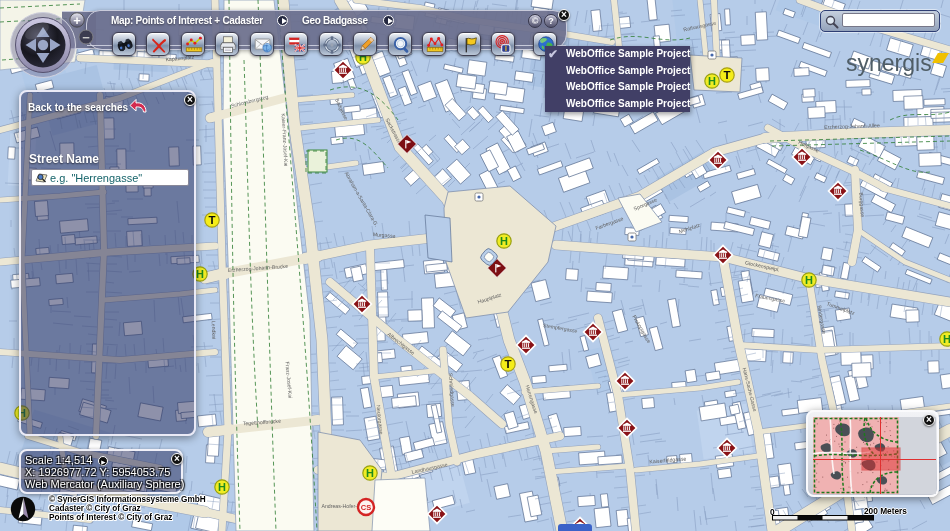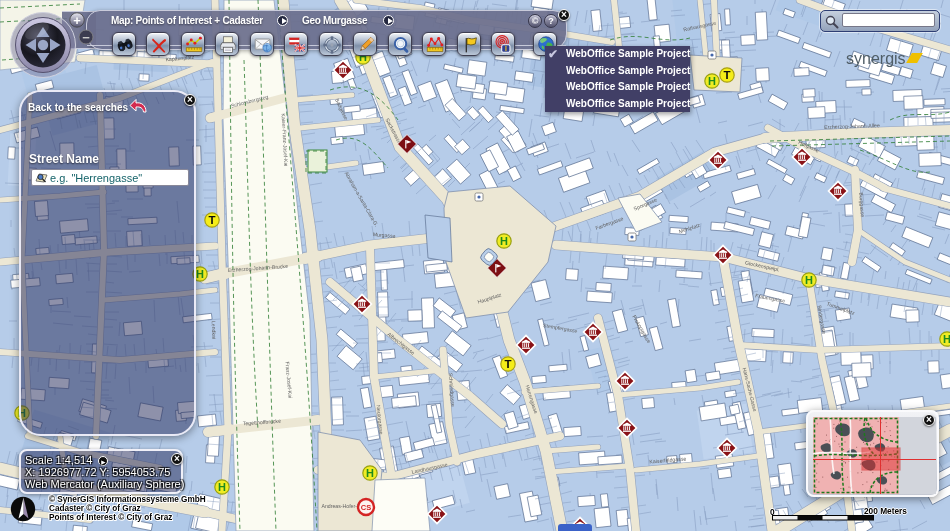--- a/index.html
+++ b/index.html
@@ -13,23 +13,23 @@
 .xclose::after{content:"\d7";position:absolute;left:0;top:-1.5px;width:100%;text-align:center;color:#fff;font-size:10px;font-weight:bold}
 .tb{position:absolute;top:32px;width:24px;height:24px;border-radius:6px;border:1px solid #3e3e50;background:linear-gradient(#f2f5f9,#a0aec3 45%,#7f90a9 58%,#bcc8d8);box-shadow:inset 0 1px 1px #fff,0 1px 3px rgba(0,0,0,0.45)}
 .tb svg{position:absolute;left:1px;top:1px;width:22px;height:22px}
 .compass{position:absolute;left:0;top:0}
 .conn{position:absolute;left:62px;top:11px;width:34px;height:38px;background:rgba(106,110,140,0.92);border-top:1px solid #c9cbdb;border-bottom:1px solid #c9cbdb}
 .drop{position:absolute;left:545px;top:46px;width:145px;height:66px;background:#413f66;box-shadow:1px 2px 5px rgba(0,0,0,0.4)}
 .drow{position:relative;height:16.5px;line-height:16.5px;padding-left:21px;color:#fff;font-size:10px;font-weight:bold;white-space:nowrap}
 .chk{position:absolute;left:3px;top:0;color:#c8c8e0;font-size:12px}
 .searchbox{position:absolute;left:820px;top:10px;width:120px;height:22px;border-radius:5px;background:linear-gradient(#c6d0de,#93a2bb);border:1.5px solid #2e3e74;box-shadow:0 0 0 1px rgba(255,255,255,0.5)}
 .sinput{position:absolute;left:21px;top:2px;width:93px;height:14px;background:#fff;border:1px solid #778;border-radius:2px}
-.logo{position:absolute;left:846px;top:50px;font-size:16px;color:#4f5d66;letter-spacing:0px}
+.logo{position:absolute;left:846px;top:50px;font-size:23px;color:#4f5d66;letter-spacing:0px}
 .slash{position:absolute;right:-14px;top:3px;width:11px;height:10px;background:#f0c000;transform:skewX(-30deg)}
-.panel{position:absolute;left:19px;top:90px;width:177px;height:346px;background:rgba(38,44,92,0.52);border:2px solid #eaeaf6;border-radius:22px;box-shadow:0 2px 8px rgba(0,0,0,0.4)}
+.panel{position:absolute;left:19px;top:90px;width:177px;height:346px;background:rgba(38,44,92,0.52);border:2px solid #eaeaf6;border-radius:8px;box-shadow:0 2px 8px rgba(0,0,0,0.4)}
 .backrow{position:absolute;left:7px;top:10px;width:160px;color:#fff;font-size:10px;font-weight:bold;text-shadow:0 1px 2px rgba(0,0,0,0.6)}
 .ashead{position:absolute;left:7px;top:27px;width:163px;height:23px;background:#181c50;border:2px solid #eef;border-radius:6px;color:#fff;font-size:12.5px;font-weight:bold;padding-left:8px;line-height:19px}
 .slabel{position:absolute;left:8px;top:60px;color:#fff;font-size:12px;font-weight:bold;text-shadow:0 1px 2px rgba(0,0,0,0.6)}
 .sfield{position:absolute;left:10px;top:77px;width:158px;height:17px;background:#fff;border:1px solid #889;border-radius:2px}
 .sfield span{position:absolute;left:18px;top:2px;font-size:11px;color:#16646a}
 .scalepanel{position:absolute;left:19px;top:449px;width:164px;height:45px;background:rgba(38,44,92,0.52);border:2px solid #f0f0f8;border-radius:8px;box-shadow:0 1px 4px rgba(0,0,0,0.4)}
 .sprow{position:relative;padding-left:4px;height:12px;line-height:12.3px;color:#fff;font-size:11px;font-weight:normal;white-space:nowrap;text-shadow:-1px -1px 1px rgba(0,0,0,0.8),1px -1px 1px rgba(0,0,0,0.8),-1px 1px 1px rgba(0,0,0,0.8),1px 1px 1px rgba(0,0,0,0.8)}
 .pbtn{display:inline-block;width:10px;height:10px;border-radius:50%;background:#111;border:1px solid #fff;color:#fff;font-size:5.5px;text-align:center;line-height:10px;vertical-align:0.5px}
 .north{position:absolute;left:10px;top:496px}
 .copyr{position:absolute;left:49px;top:495px;font-size:8.2px;font-weight:bold;color:#000;line-height:9.2px;white-space:nowrap;text-shadow:1px 0 0 #fff,-1px 0 0 #fff,0 1px 0 #fff,0 -1px 0 #fff,1px 1px 0 #fff,-1px -1px 0 #fff}
@@ -2366,21 +2366,21 @@
       <rect x="485" y="253" width="8" height="8" rx="2.5" fill="#fdfdf6" stroke="#5e7294" stroke-width="0.6"></rect>
     </g>
     <polygon points="425,215 450,218 452,262 428,258" fill="#b6cce9" stroke="#5e7294" stroke-width="0.7"></polygon>
     <rect x="558" y="524" width="34" height="9" rx="3" fill="#3b62c8"></rect>
   </svg>
 <div class="conn"></div>
 <div class="topbar">
   <div class="menurow">
       <span class="mt" style="left:24px">Map: Points of Interest + Cadaster</span>
   <span class="acirc" style="left:190px"></span>
-  <span class="mt" style="left:215px">Geo Murgasse</span>
+  <span class="mt" style="left:215px">Geo Badgasse</span>
   <span class="acirc" style="left:296px"></span>
   <span class="ccirc" style="left:441px">©</span>
   <span class="ccirc" style="left:457px">?</span>
   </div>
   <div class="xclose" style="left:471px;top:-2px"></div>
 </div>
 <div class="tb" style="left:111.5px">
     <svg viewBox="0 0 24 24">
       <g transform="rotate(-18 12 12)">
         <rect x="4.5" y="8" width="6.5" height="9" rx="3" fill="#14181e" stroke="#000" stroke-width="0.6"></rect>

